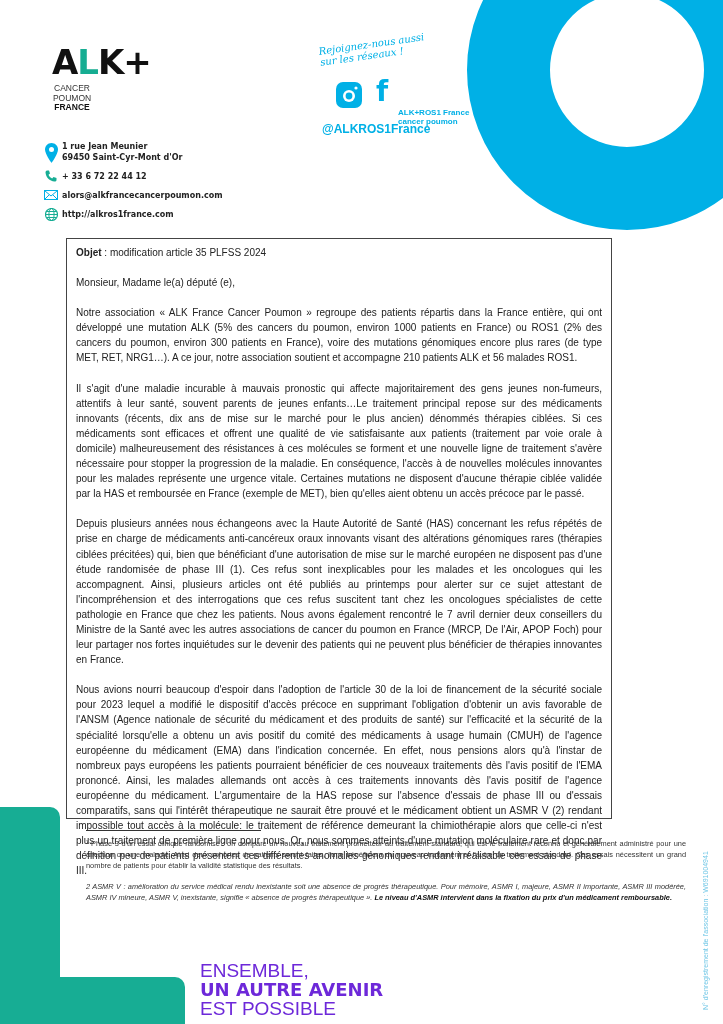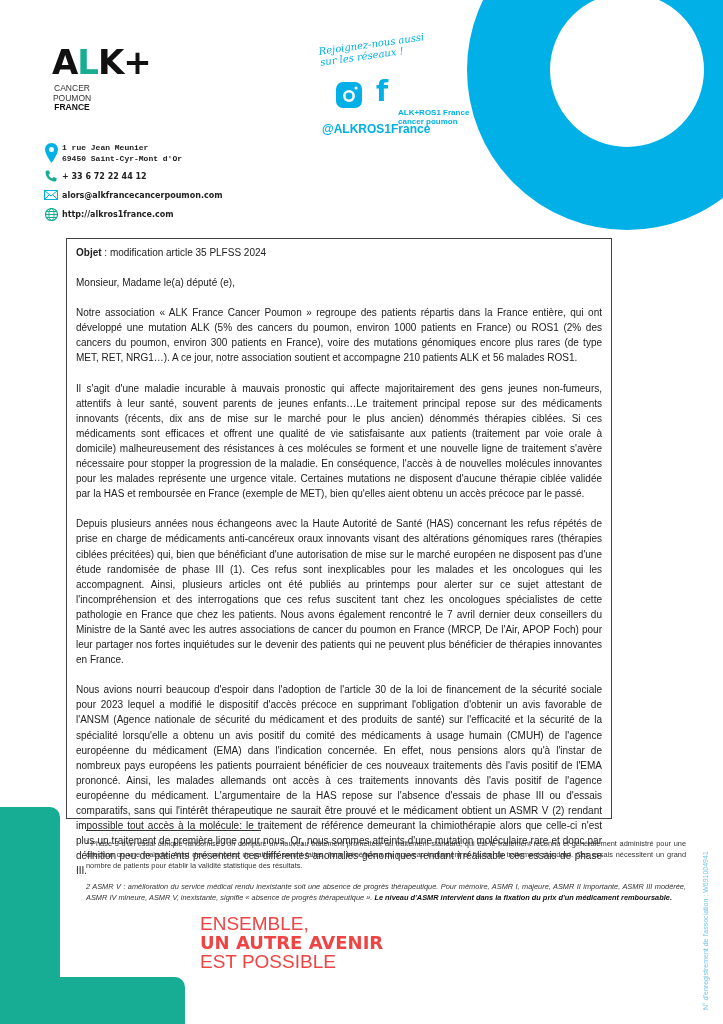--- a/index.html
+++ b/index.html
@@ -25,42 +25,42 @@
   .box{position:absolute;left:66px;top:238px;width:546px;height:581px;border:1px solid #444;box-sizing:border-box;padding:6px 9px;font-size:10px;line-height:15.1px;color:#222;}
   .box p{margin:0 0 15px 0;text-align:justify;}
   .box p.last{margin-bottom:0;}
   .fnline{position:absolute;left:86px;top:830px;width:175px;border-top:1px solid #333;}
   .fn{position:absolute;left:86px;width:600px;font-size:7.4px;line-height:11px;color:#333;text-align:justify;}
   .fn1{top:838px;}
   .fn2{top:881px;font-style:italic;}
   .fn2 b{color:#111;}
   .teal-v{position:absolute;left:0;top:807px;width:60px;height:217px;background:#17ad94;border-top-right-radius:10px;}
   .teal-h{position:absolute;left:0;top:977px;width:185px;height:47px;background:#17ad94;border-top-right-radius:10px;}
-  .slogan{position:absolute;left:200px;top:914px;color:#ef4444;font-size:19px;line-height:19px;}
+  .slogan{position:absolute;left:200px;top:961px;color:#6d28d9;font-size:19px;line-height:19px;}
   .slogan .s2{font-family:"DejaVu Sans",sans-serif;font-weight:bold;font-size:18px;}
   .vert{position:absolute;left:702px;top:1010px;transform:rotate(-90deg);transform-origin:left top;font-size:7px;color:#6fc6e6;white-space:nowrap;}
 </style>
 </head>
 <body>
 
 <div class="ring-clip">
   <div class="ring"></div>
 </div>
 
 <div class="logo">
   <div class="l1"><span>A</span><span class="g">L</span><span>K+</span></div>
   <div class="side">
     <div>CANCER</div>
     <div>POUMON</div>
     <div class="fr">FRANCE</div>
   </div>
 </div>
 
 <div class="contact">
-  <div class="crow" style="align-items:center;font-family:Liberation Mono, monospace;">
+  <div class="crow" style="align-items:flex-start;">
     <span class="cicon" style="height:22px;">
       <svg width="13" height="20" viewBox="0 0 13 20">
           <path d="M6.5 0C2.9 0 0 2.9 0 6.5 0 11 6.5 20 6.5 20S13 11 13 6.5C13 2.9 10.1 0 6.5 0z" fill="#00b0e6"></path>
           <circle cx="6.5" cy="6.5" r="2.5" fill="#fff"></circle>
         </svg>
     </span>
     <div>
         <div>1 rue Jean Meunier</div>
         <div style="margin-top:2px;">69450 Saint-Cyr-Mont d'Or</div>
       </div>

